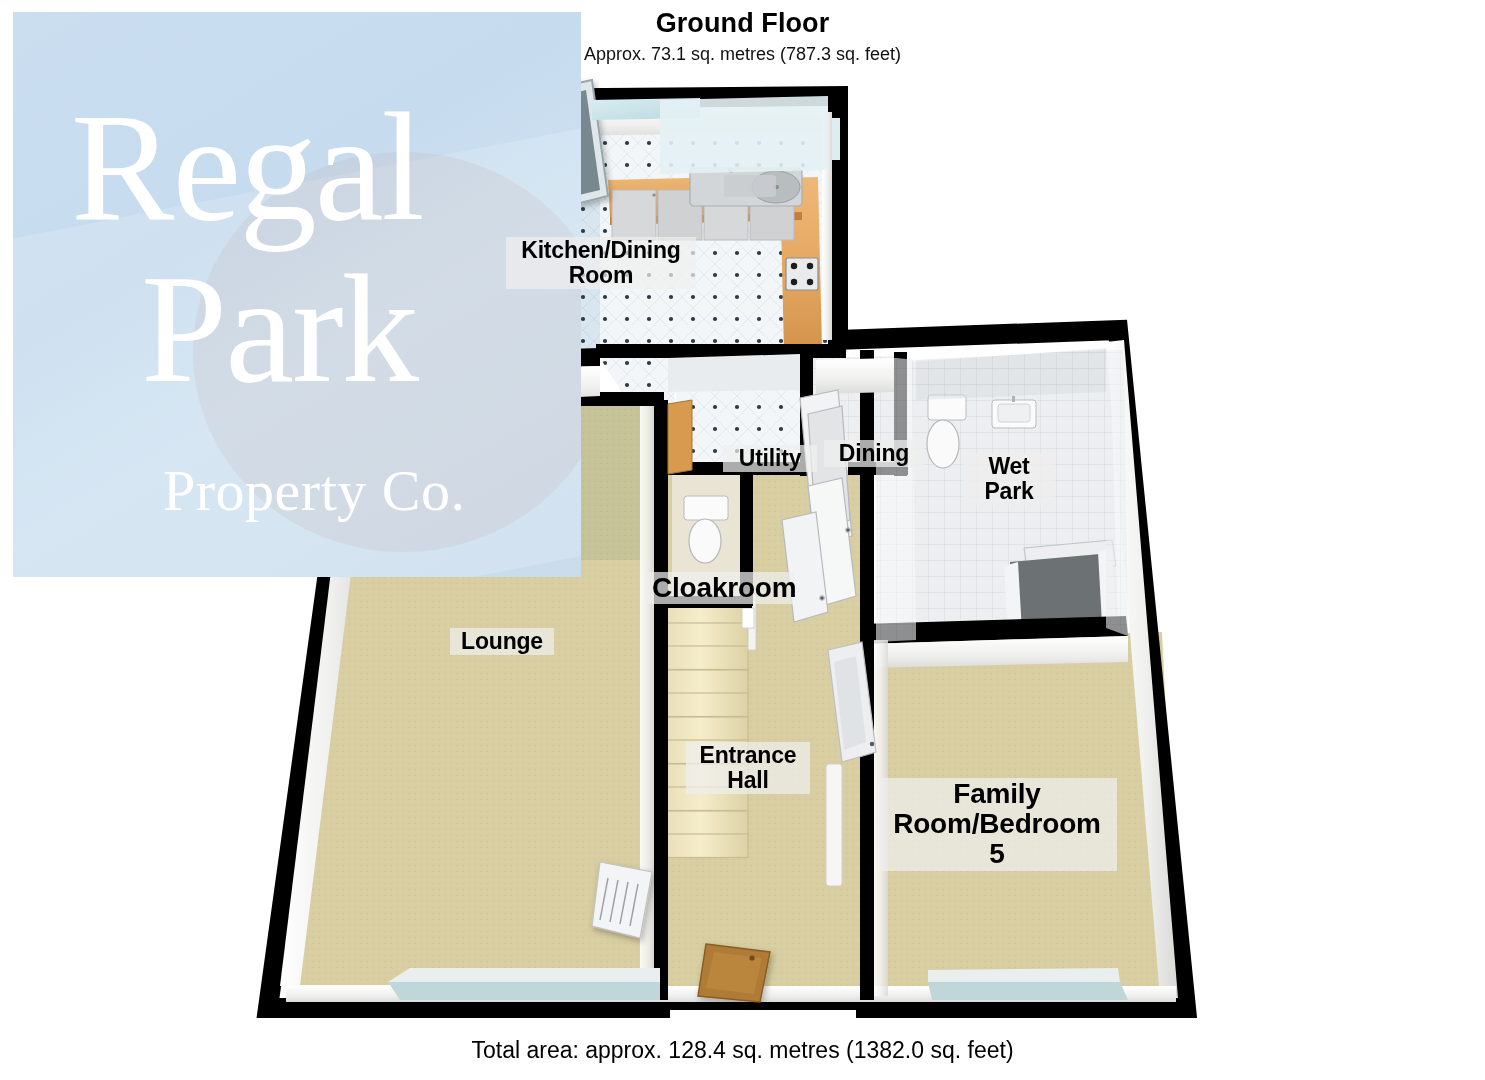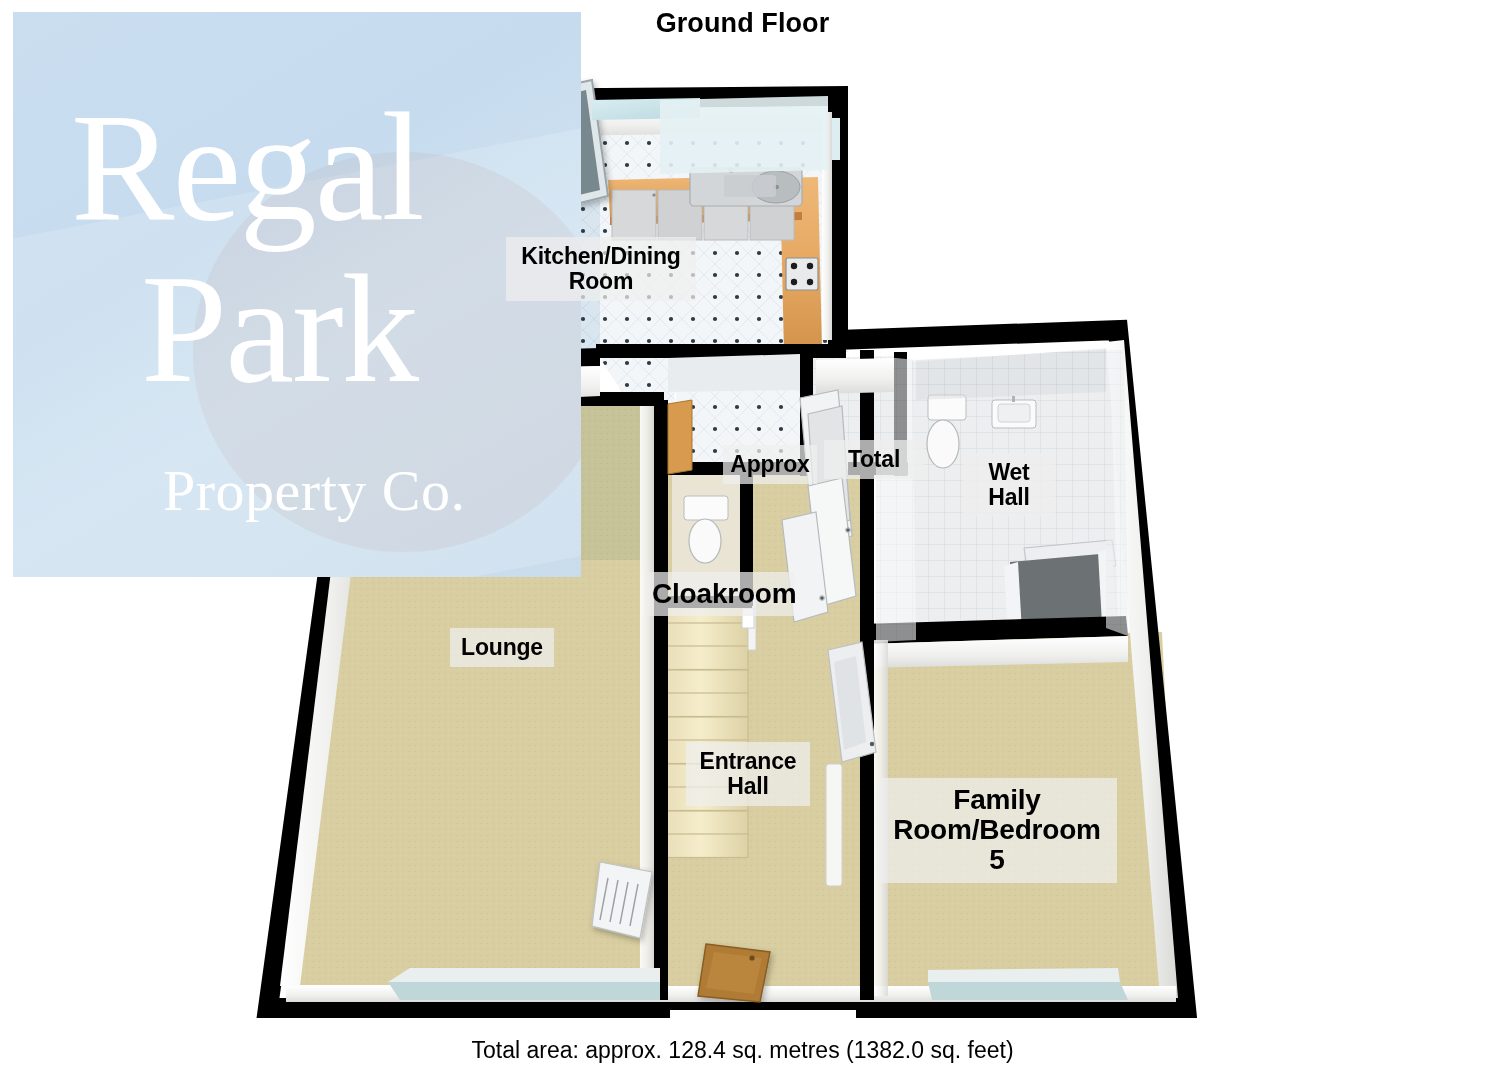--- a/index.html
+++ b/index.html
@@ -121,33 +121,34 @@
 
   
   .room-label {
     position: absolute;
     z-index: 60;
     font-family: "Liberation Sans", sans-serif;
     font-weight: bold;
     color: #000;
     text-align: center;
     background: rgba(238,238,238,0.72);
-    padding: 7px 6px;
+    padding: 1px 6px;
     white-space: pre-line;
     line-height: 1.08;
     letter-spacing: -0.2px;
   }
 </style>
 </head>
 <body>
 
 <div id="page">
 
   <div id="header">
     <div id="floor-title">Ground Floor</div>
+    <div id="floor-area">Approx. 73.1 sq. metres (787.3 sq. feet)</div>
   </div>
 
   <div id="watermark">
     <div class="swoosh"></div>
     <div class="swoosh2"></div>
     <div id="wm-text">
       <div id="wm-line1">Regal</div>
       <div id="wm-line2">Park</div>
       <div id="wm-line3">Property Co.</div>
     </div>
@@ -427,26 +428,26 @@
       <polygon points="928,970 1118,968 1120,982 928,982" fill="#e9eeef"></polygon>
 
       <polygon points="832,118 840,118 840,160 832,160" fill="#dceef1"></polygon>
     </g>
   </svg>
   </div>
 
   <div class="room-label" style="left:506px; top:237px; width:190px; font-size:23px;">Kitchen/Dining
 Room</div>
 
-  <div class="room-label" style="left:723px; top:445px; width:94px; font-size:23px;">Approx</div>
-
-  <div class="room-label" style="left:824px; top:440px; width:100px; font-size:23px;">Total</div>
+  <div class="room-label" style="left:723px; top:445px; width:94px; font-size:23px;">Utility</div>
+
+  <div class="room-label" style="left:824px; top:440px; width:100px; font-size:23px;">Dining</div>
 
   <div class="room-label" style="left:963px; top:453px; width:92px; font-size:23px;">Wet
-Hall</div>
+Park</div>
 
   <div class="room-label" style="left:646px; top:572px; width:148px; font-size:28px;">Cloakroom</div>
 
   <div class="room-label" style="left:450px; top:628px; width:104px; font-size:23px;">Lounge</div>
 
   <div class="room-label" style="left:686px; top:742px; width:124px; font-size:23px;">Entrance
 Hall</div>
 
   <div class="room-label" style="left:877px; top:778px; width:240px; font-size:28px;">Family
 Room/Bedroom 5</div>

